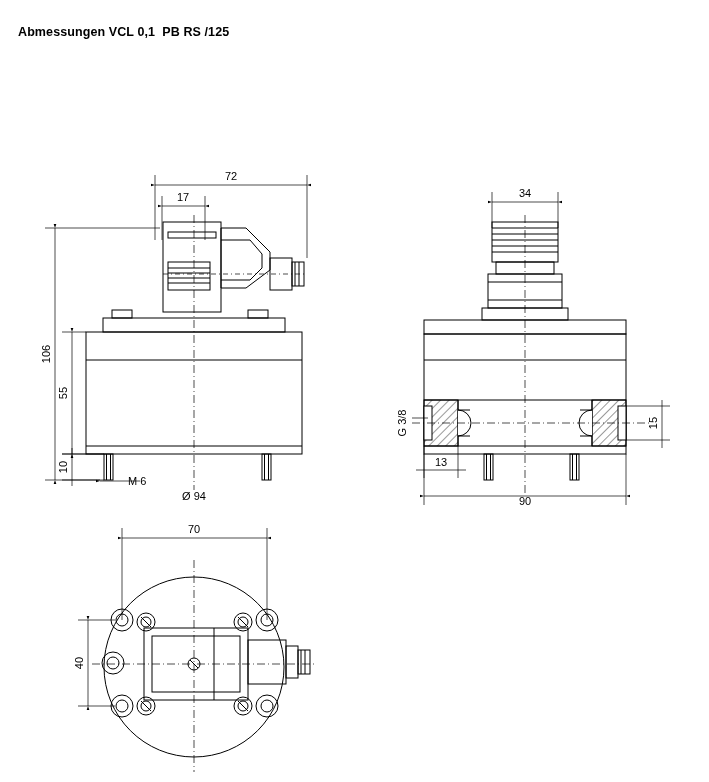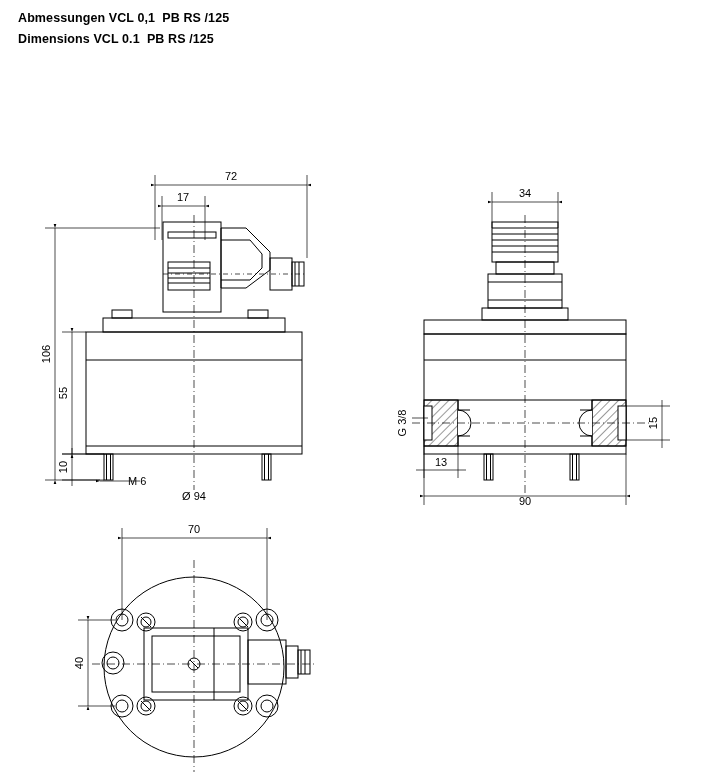--- a/index.html
+++ b/index.html
@@ -11,21 +11,21 @@
     width: 709px;
     height: 782px;
     position: relative;
     font-family: "Liberation Sans", sans-serif;
     color: #000000;
     overflow: hidden;
   }
   .titles {
     position: absolute;
     left: 18px;
-    top: 8px;
+    top: 22px;
     width: 560px;
   }
   .title-line {
     font-size: 12.5px;
     font-weight: bold;
     line-height: 21px;
     letter-spacing: 0.1px;
     white-space: pre;
   }
   .drawing {
@@ -43,21 +43,20 @@
   .dimtext {
     font-size: 11px;
   }
   .hatch-rect { fill: url(#hatch); stroke: #000; stroke-width: 1; }
 </style>
 </head>
 <body>
 
 <div class="titles">
   <div class="title-line">Abmessungen VCL 0,1  PB RS /125</div>
-  <div class="title-line">Dimensions VCL 0.1  PB RS /125</div>
 </div>
 
 <svg class="drawing" viewBox="0 0 709 782" width="709" height="782">
   <defs>
     <pattern id="hatch" patternUnits="userSpaceOnUse" width="6" height="6" patternTransform="rotate(45)">
       <line x1="0" y1="0" x2="0" y2="6" stroke="#000" stroke-width="0.8"></line>
     </pattern>
     <marker id="arrS" markerWidth="8" markerHeight="8" refX="6" refY="3" orient="auto">
       <path d="M6,3 L0,1 L0,5 Z" fill="#000"></path>
     </marker>

